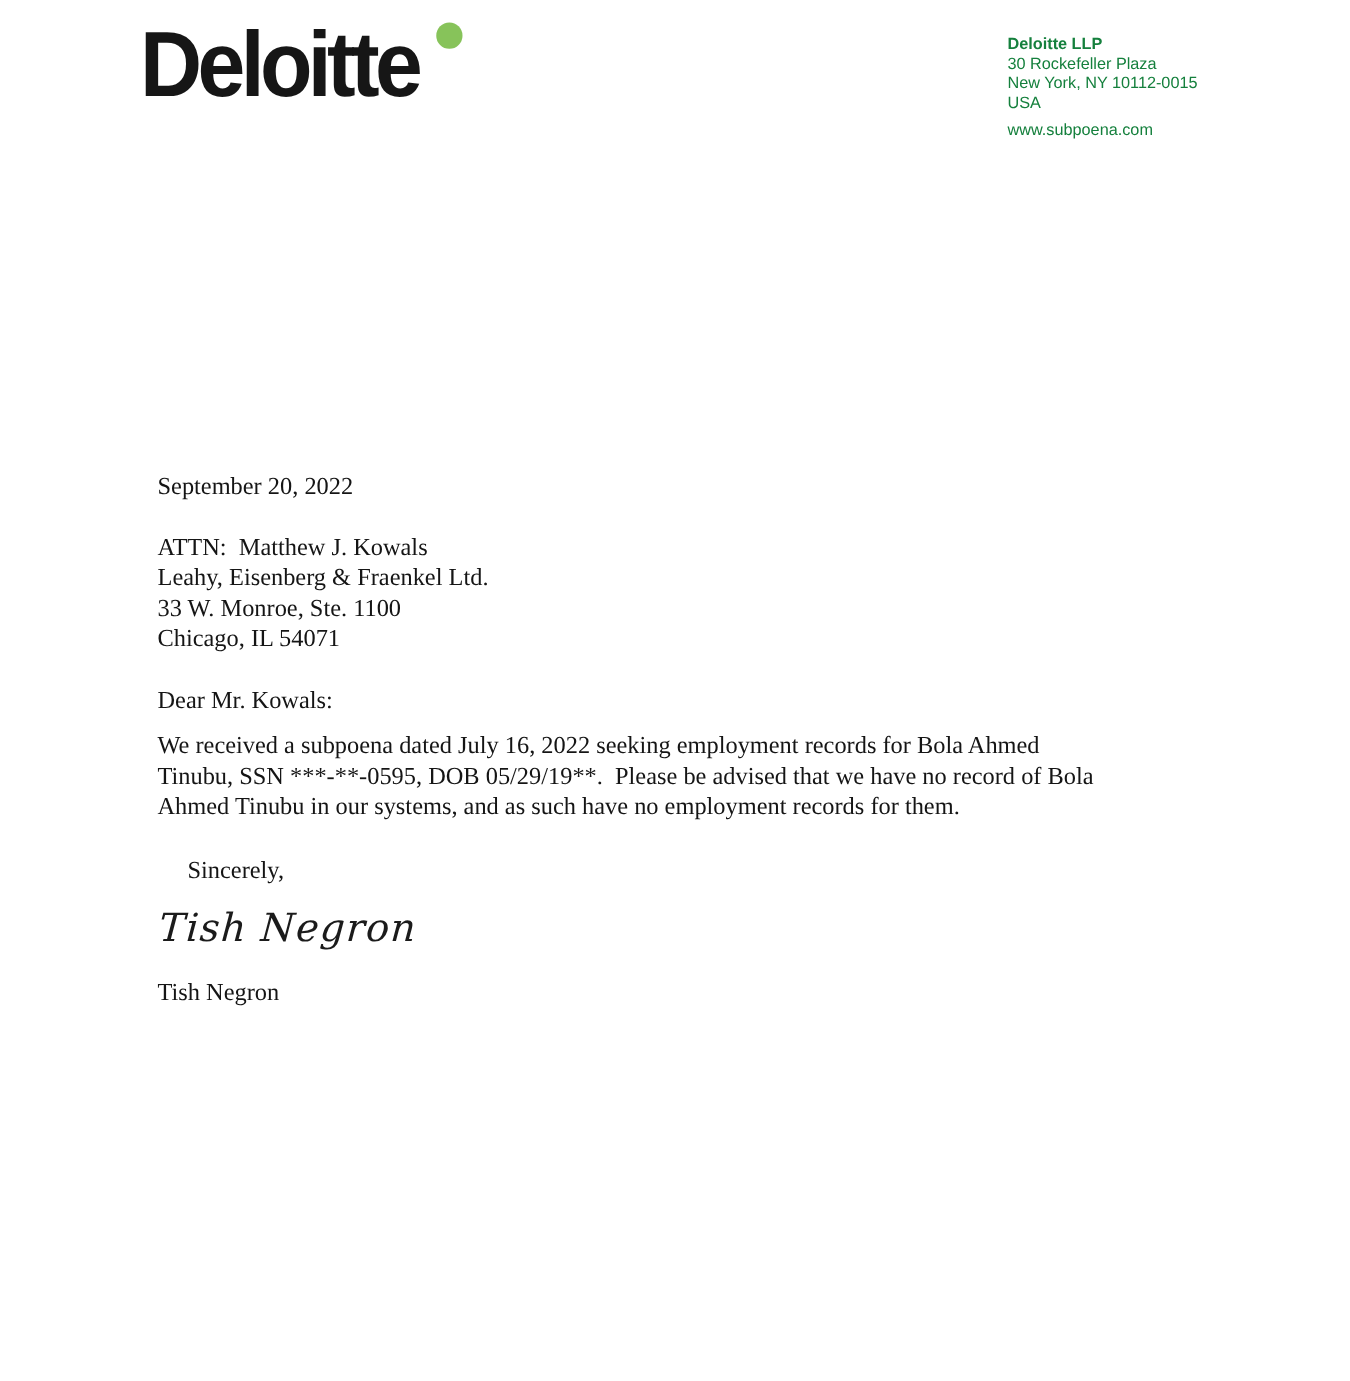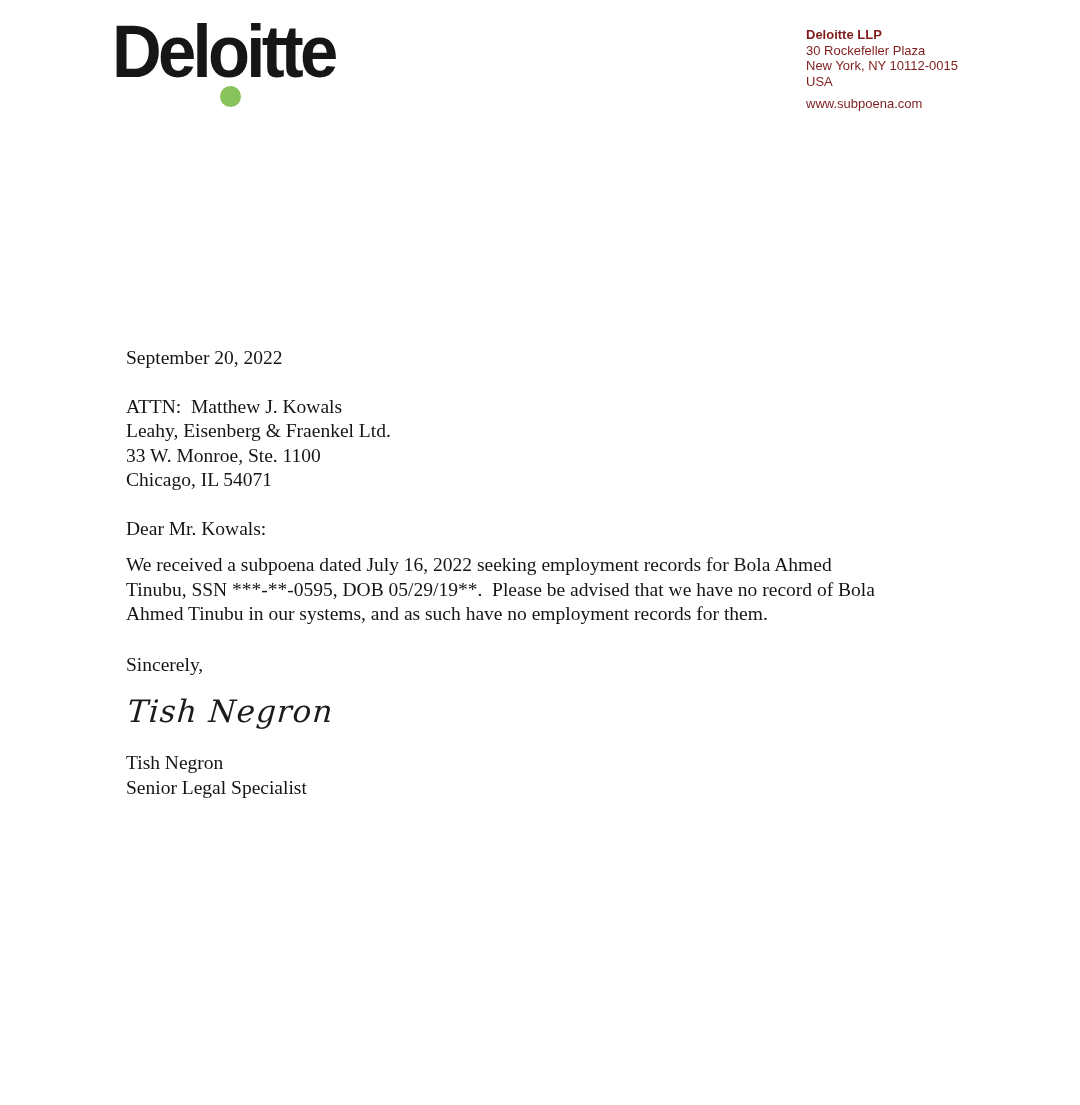--- a/index.html
+++ b/index.html
@@ -12,22 +12,21 @@
     overflow: hidden;
     font-family: "Liberation Sans", sans-serif;
   }
 
   
   .logo {
     position: absolute;
     left: 112px;
     top: 18px;
     display: flex;
-    align-items: center;
-    flex-direction: column;
+    align-items: flex-start;
   }
   .logo-text {
     font-family: "Liberation Sans", sans-serif;
     font-weight: bold;
     font-size: 74px;
     line-height: 0.92;
     letter-spacing: -4px;
     color: #161616;
     transform: scaleX(0.93);
     transform-origin: left bottom;
@@ -39,42 +38,42 @@
     border-radius: 50%;
     margin-left: -2px;
     margin-bottom: 5px;
   }
   .letterhead-block {
     position: absolute;
     left: 806px;
     top: 27px;
     font-size: 13px;
     line-height: 15.5px;
-    color: #7f1d1d;
+    color: #15803d;
   }
   .lh-company { font-weight: bold; }
   .lh-website { margin-top: 7px; }
 
   
   .letter {
     position: absolute;
     left: 126px;
     top: 346px;
     width: 900px;
     font-family: "Liberation Serif", serif;
     font-size: 19.5px;
     line-height: 24.5px;
     color: #151515;
   }
   .letter .line { white-space: pre; }
-  .date-line { margin-bottom: 24px; }
+  .date-line { margin-bottom: 24px; margin-top: 32px; }
   .recipient { margin-bottom: 24px; }
   .salutation { margin-bottom: 12px; }
   .body-para { margin-bottom: 26px; }
-  .closing { margin-bottom: 14px; }
+  .closing { margin-bottom: 14px; margin-left: 24px; }
   .signature-script {
     font-family: "DejaVu Serif", serif;
     font-style: italic;
     font-size: 31px;
     line-height: 40px;
     letter-spacing: 1px;
     color: #1b1b1b;
     transform: skewX(-4deg);
     transform-origin: left bottom;
     margin-bottom: 20px;
@@ -117,17 +116,16 @@
       <div class="line">Tinubu, SSN ***-**-0595, DOB 05/29/19**.  Please be advised that we have no record of Bola</div>
       <div class="line">Ahmed Tinubu in our systems, and as such have no employment records for them.</div>
     </div>
 
     <div class="closing line">Sincerely,</div>
 
     <div class="signature-script">Tish Negron</div>
 
     <div class="signer-block">
       <div class="line">Tish Negron</div>
-      <div class="line">Senior Legal Specialist</div>
     </div>
 
   </div>
 </div>
 
 </body></html>

